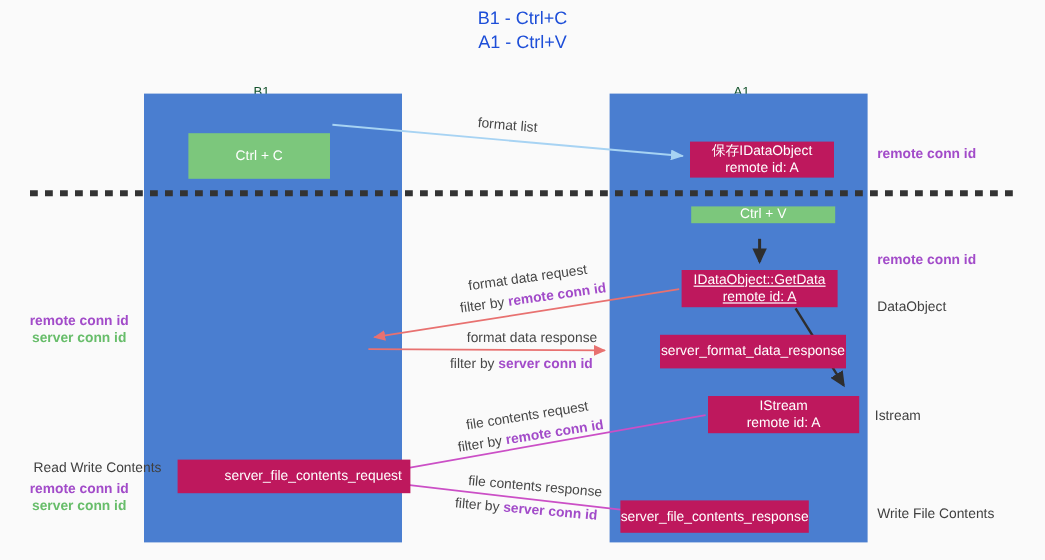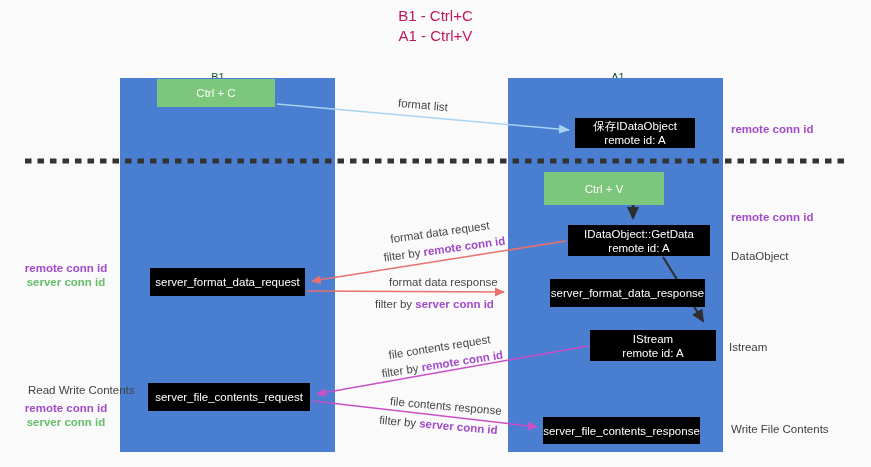--- a/index.html
+++ b/index.html
@@ -1,24 +1,24 @@
 <!DOCTYPE html>
 <html><head>
 <meta charset="utf-8">
 <style>
   html,body{margin:0;padding:0;background:#fafafa;font-family:"Liberation Sans",sans-serif;}
   .canvas{position:relative;width:871px;height:467px;background:#fafafa;overflow:hidden;}
-  .title{position:absolute;left:0;right:0;top:6px;text-align:center;font-size:15px;line-height:20px;color:#be185d;}
+  .title{position:absolute;left:0;right:0;top:6px;text-align:center;font-size:15px;line-height:20px;color:#1d4ed8;}
   .col-header{position:absolute;text-align:center;font-size:11px;line-height:14px;color:#14532d;margin-top:20px;}
   .lane{position:absolute;background:#4a7ed0;}
   .svg-layer{position:absolute;left:0;top:0;z-index:2;}
   .box{position:absolute;z-index:3;display:flex;flex-direction:column;align-items:center;justify-content:center;
        color:#fff;font-size:11.5px;line-height:14px;text-align:center;white-space:nowrap;}
   .green{background:#7cc77c;}
-  .orange{background:#000000;}
+  .orange{background:#be185d;}
   .lbl{position:absolute;z-index:4;font-size:11.5px;color:#474747;white-space:nowrap;}
   .bold-purple{color:#a24bc9;font-weight:bold;}
   .bold-green{color:#67bd6a;font-weight:bold;}
   .dark{color:#3f3f3f;}
 </style>
 </head>
 <body>
 
 <div class="canvas">
 
@@ -58,48 +58,45 @@
     <line x1="277" y1="104" x2="569" y2="130" stroke="#a7d3f3" stroke-width="1.6" marker-end="url(#ah-blue)"></line>
     <line x1="25" y1="161" x2="847" y2="161" stroke="#333" stroke-width="5" stroke-dasharray="6.5 6"></line>
     <line x1="633" y1="199" x2="633" y2="218" stroke="#2e2e2e" stroke-width="2.5" marker-end="url(#ah-black)"></line>
     <line x1="663" y1="257" x2="703" y2="321" stroke="#2e2e2e" stroke-width="2" marker-end="url(#ah-black)"></line>
     <line x1="566" y1="241" x2="312" y2="281" stroke="#e87170" stroke-width="1.5" marker-end="url(#ah-red)"></line>
     <line x1="307" y1="291" x2="504" y2="292" stroke="#e87170" stroke-width="1.5" marker-end="url(#ah-red)"></line>
     <line x1="588" y1="346" x2="317" y2="394" stroke="#cb4fc6" stroke-width="1.5" marker-end="url(#ah-magenta)"></line>
     <line x1="313" y1="401" x2="537" y2="427" stroke="#cb4fc6" stroke-width="1.5" marker-end="url(#ah-magenta)"></line>
   </svg>
 
-  <div class="box green" style="left:157px;top:79px;width:118px;height:28px;">
+  <div class="box green" style="left:157px;top:111px;width:118px;height:38px;">
     <div>Ctrl + C</div>
   </div>
   <div class="box orange" style="left:575px;top:118px;width:120px;height:30px;">
     <div>保存IDataObject</div>
     <div>remote id: A</div>
   </div>
-  <div class="box green" style="left:544px;top:172px;width:120px;height:33px;justify-content:center;">
+  <div class="box green" style="left:576px;top:172px;width:120px;height:14px;justify-content:center;">
     <div>Ctrl + V</div>
   </div>
-  <div class="box orange" style="left:568px;top:225px;width:142px;height:31px;">
+  <div class="box orange" style="left:568px;top:225px;width:130px;height:31px;text-decoration:underline;">
     <div>IDataObject::GetData</div>
     <div>remote id: A</div>
-  </div>
-  <div class="box orange" style="left:150px;top:268px;width:155px;height:28px;">
-    <div>server_format_data_request</div>
   </div>
   <div class="box orange" style="left:510px;top:279px;width:155px;height:28px;margin-left:40px;">
     <div>server_format_data_response</div>
   </div>
   <div class="box orange" style="left:590px;top:330px;width:126px;height:31px;">
     <div>IStream</div>
     <div>remote id: A</div>
   </div>
-  <div class="box orange" style="left:148px;top:383px;width:162px;height:28px;">
+  <div class="box orange" style="left:148px;top:383px;width:162px;height:28px;padding-left:32px;">
     <div>server_file_contents_request</div>
   </div>
-  <div class="box orange" style="left:543px;top:417px;width:157px;height:27px;">
+  <div class="box orange" style="left:517px;top:417px;width:157px;height:27px;">
     <div>server_file_contents_response</div>
   </div>
 
   <div class="lbl" style="left:398px;top:99px;transform:rotate(5deg);">format list</div>
 
   <div class="lbl" style="left:390px;top:226px;transform:rotate(-8deg);">format data request</div>
   <div class="lbl" style="left:383px;top:243px;transform:rotate(-8deg);">
     <span>filter by </span><span class="bold-purple">remote conn id</span>
   </div>
 

